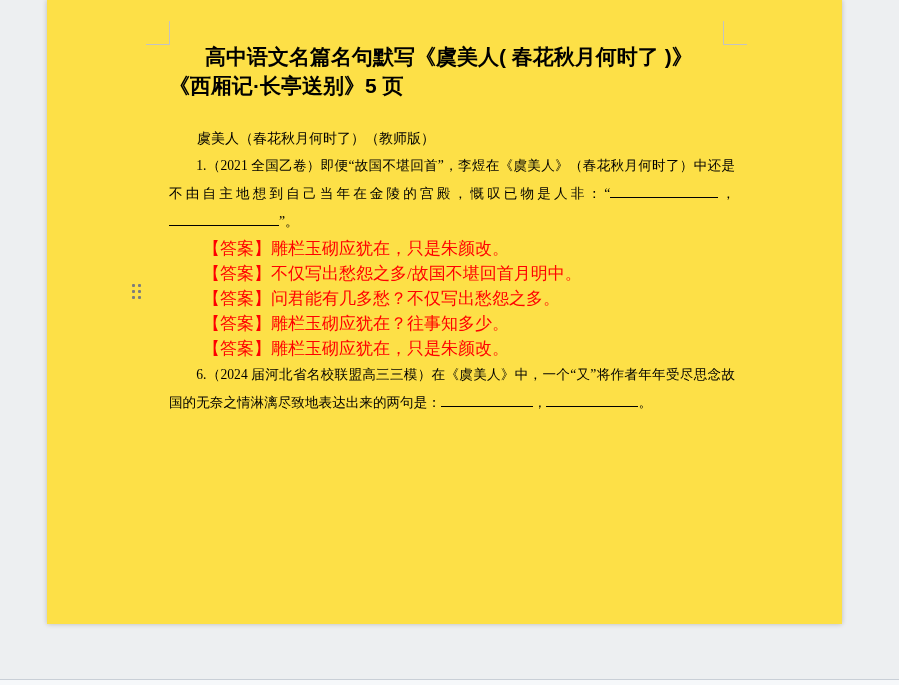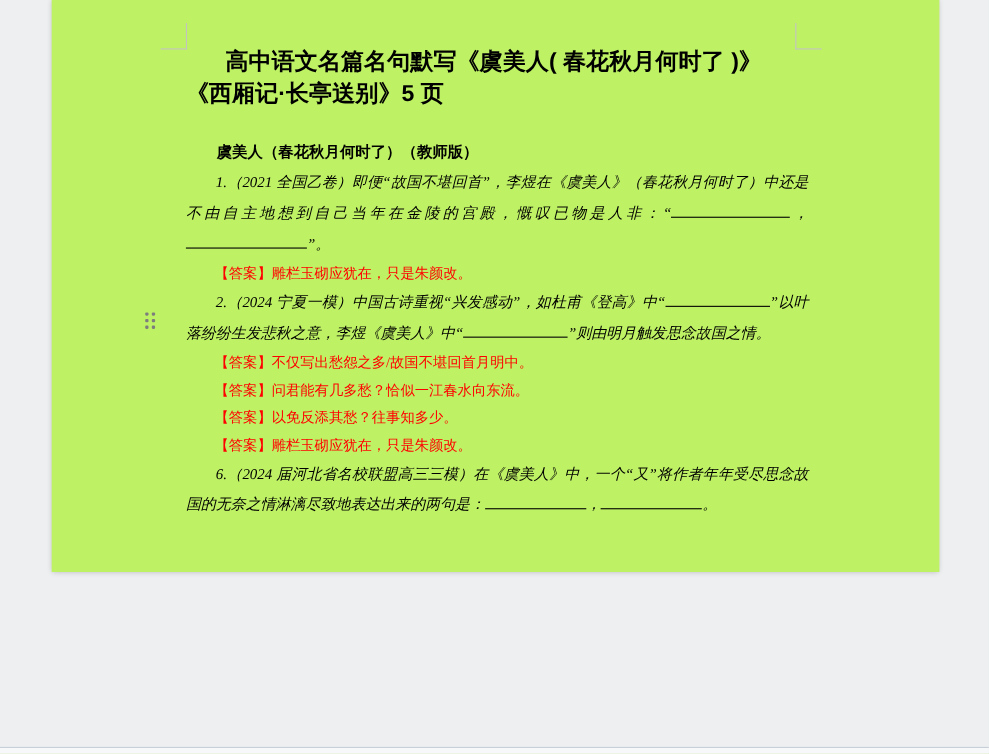--- a/index.html
+++ b/index.html
@@ -14,24 +14,23 @@
   .app-canvas {
     position: relative;
     width: 899px;
     height: 685px;
   }
   .document-page {
     position: absolute;
     left: 47px;
     top: 0;
     width: 795px;
-    height: 520px;
-    background: #bef264;
+    height: 624px;
+    background: #fde047;
     box-shadow: 0 0 5px rgba(0,0,0,0.22);
-    padding-left: 12px;
   }
   
   .corner-mark {
     position: absolute;
     width: 23px;
     height: 23px;
     top: 21px;
   }
   .corner-mark.left {
     left: 99px;
@@ -58,33 +57,32 @@
     font-family: "Liberation Sans", sans-serif;
     font-weight: bold;
     font-size: 21px;
     line-height: 29px;
     text-indent: 36px;
     text-align: left;
     margin-bottom: 24px;
   }
   p.heading {
     font-family: "Liberation Sans", sans-serif;
-    font-weight: bold;
+    font-weight: normal;
     font-size: 14px;
     line-height: 28px;
     text-indent: 2em;
   }
   p.question {
     font-size: 13.6px;
     line-height: 28px;
     text-indent: 2em;
-    font-style: italic;
   }
   p.answer {
-    font-size: 13px;
+    font-size: 17px;
     line-height: 25px;
     text-indent: 2em;
     color: #ff0000;
   }
   .blank {
     display: inline-block;
     height: 1em;
     border-bottom: 1px solid #000000;
     vertical-align: baseline;
   }
@@ -124,24 +122,23 @@
 <div class="app-canvas">
 
   <div class="document-page">
     <div class="corner-mark left"></div>
     <div class="corner-mark right"></div>
     <div class="document-content">
         <p class="title">高中语文名篇名句默写《虞美人( 春花秋月何时了 )》<br>《西厢记·长亭送别》5 页</p>
         <p class="heading">虞美人（春花秋月何时了）（教师版）</p>
         <p class="question">1.（2021 全国乙卷）即便“故国不堪回首”，李煜在《虞美人》（春花秋月何时了）中还是不由自主地想到自己当年在金陵的宫殿，慨叹已物是人非：“<span class="blank" style="width: 108px;"></span>，<span class="blank" style="width: 110px;"></span>”。</p>
         <p class="answer">【答案】雕栏玉砌应犹在，只是朱颜改。</p>
-        <p class="question">2.（2024 宁夏一模）中国古诗重视“兴发感动”，如杜甫《登高》中“<span class="blank" style="width: 95px;"></span>”以叶落纷纷生发悲秋之意，李煜《虞美人》中“<span class="blank" style="width: 95px;"></span>”则由明月触发思念故国之情。</p>
         <p class="answer">【答案】不仅写出愁怨之多/故国不堪回首月明中。</p>
-        <p class="answer">【答案】问君能有几多愁？恰似一江春水向东流。</p>
-        <p class="answer">【答案】以免反添其愁？往事知多少。</p>
+        <p class="answer">【答案】问君能有几多愁？不仅写出愁怨之多。</p>
+        <p class="answer">【答案】雕栏玉砌应犹在？往事知多少。</p>
         <p class="answer">【答案】雕栏玉砌应犹在，只是朱颜改。</p>
         <p class="question">6.（2024 届河北省名校联盟高三三模）在《虞美人》中，一个“又”将作者年年受尽思念故国的无奈之情淋漓尽致地表达出来的两句是：<span class="blank" style="width: 92px;"></span>，<span class="blank" style="width: 92px;"></span>。</p>
       </div>
   </div>
 
   <div class="drag-handle" title="">
     <span class="dot"></span>
     <span class="dot"></span>
     <span class="dot"></span>
     <span class="dot"></span>

